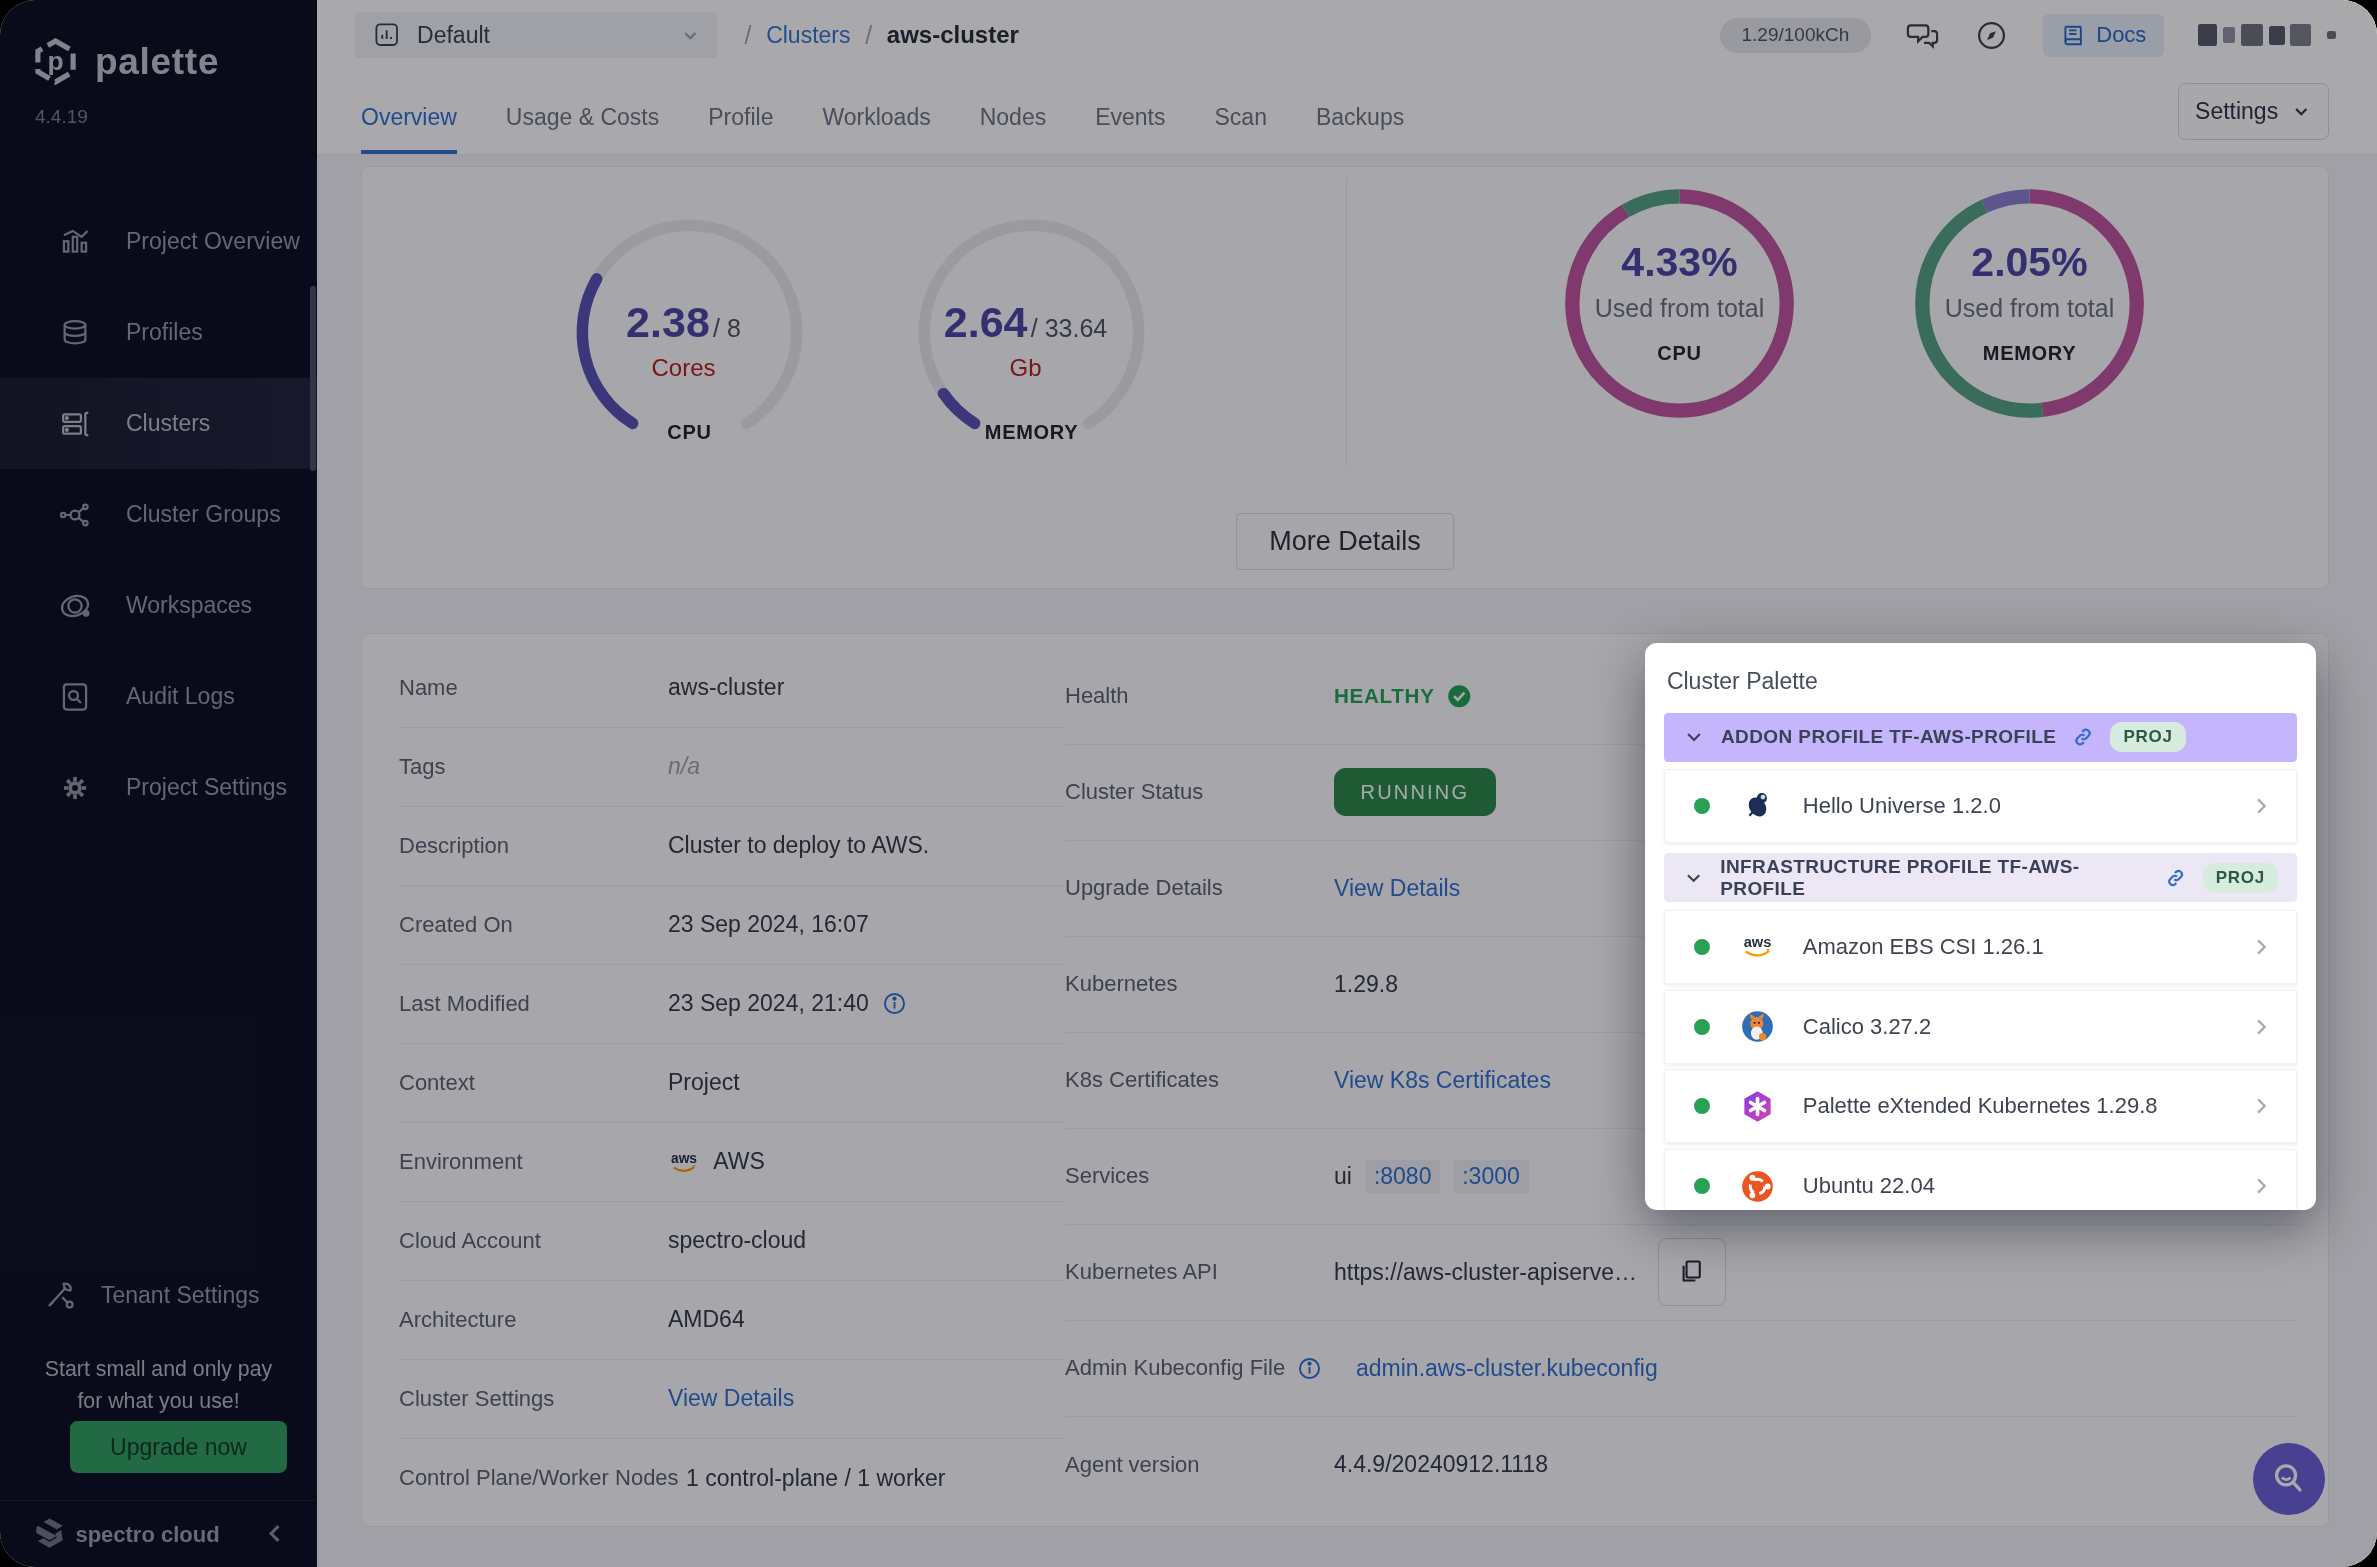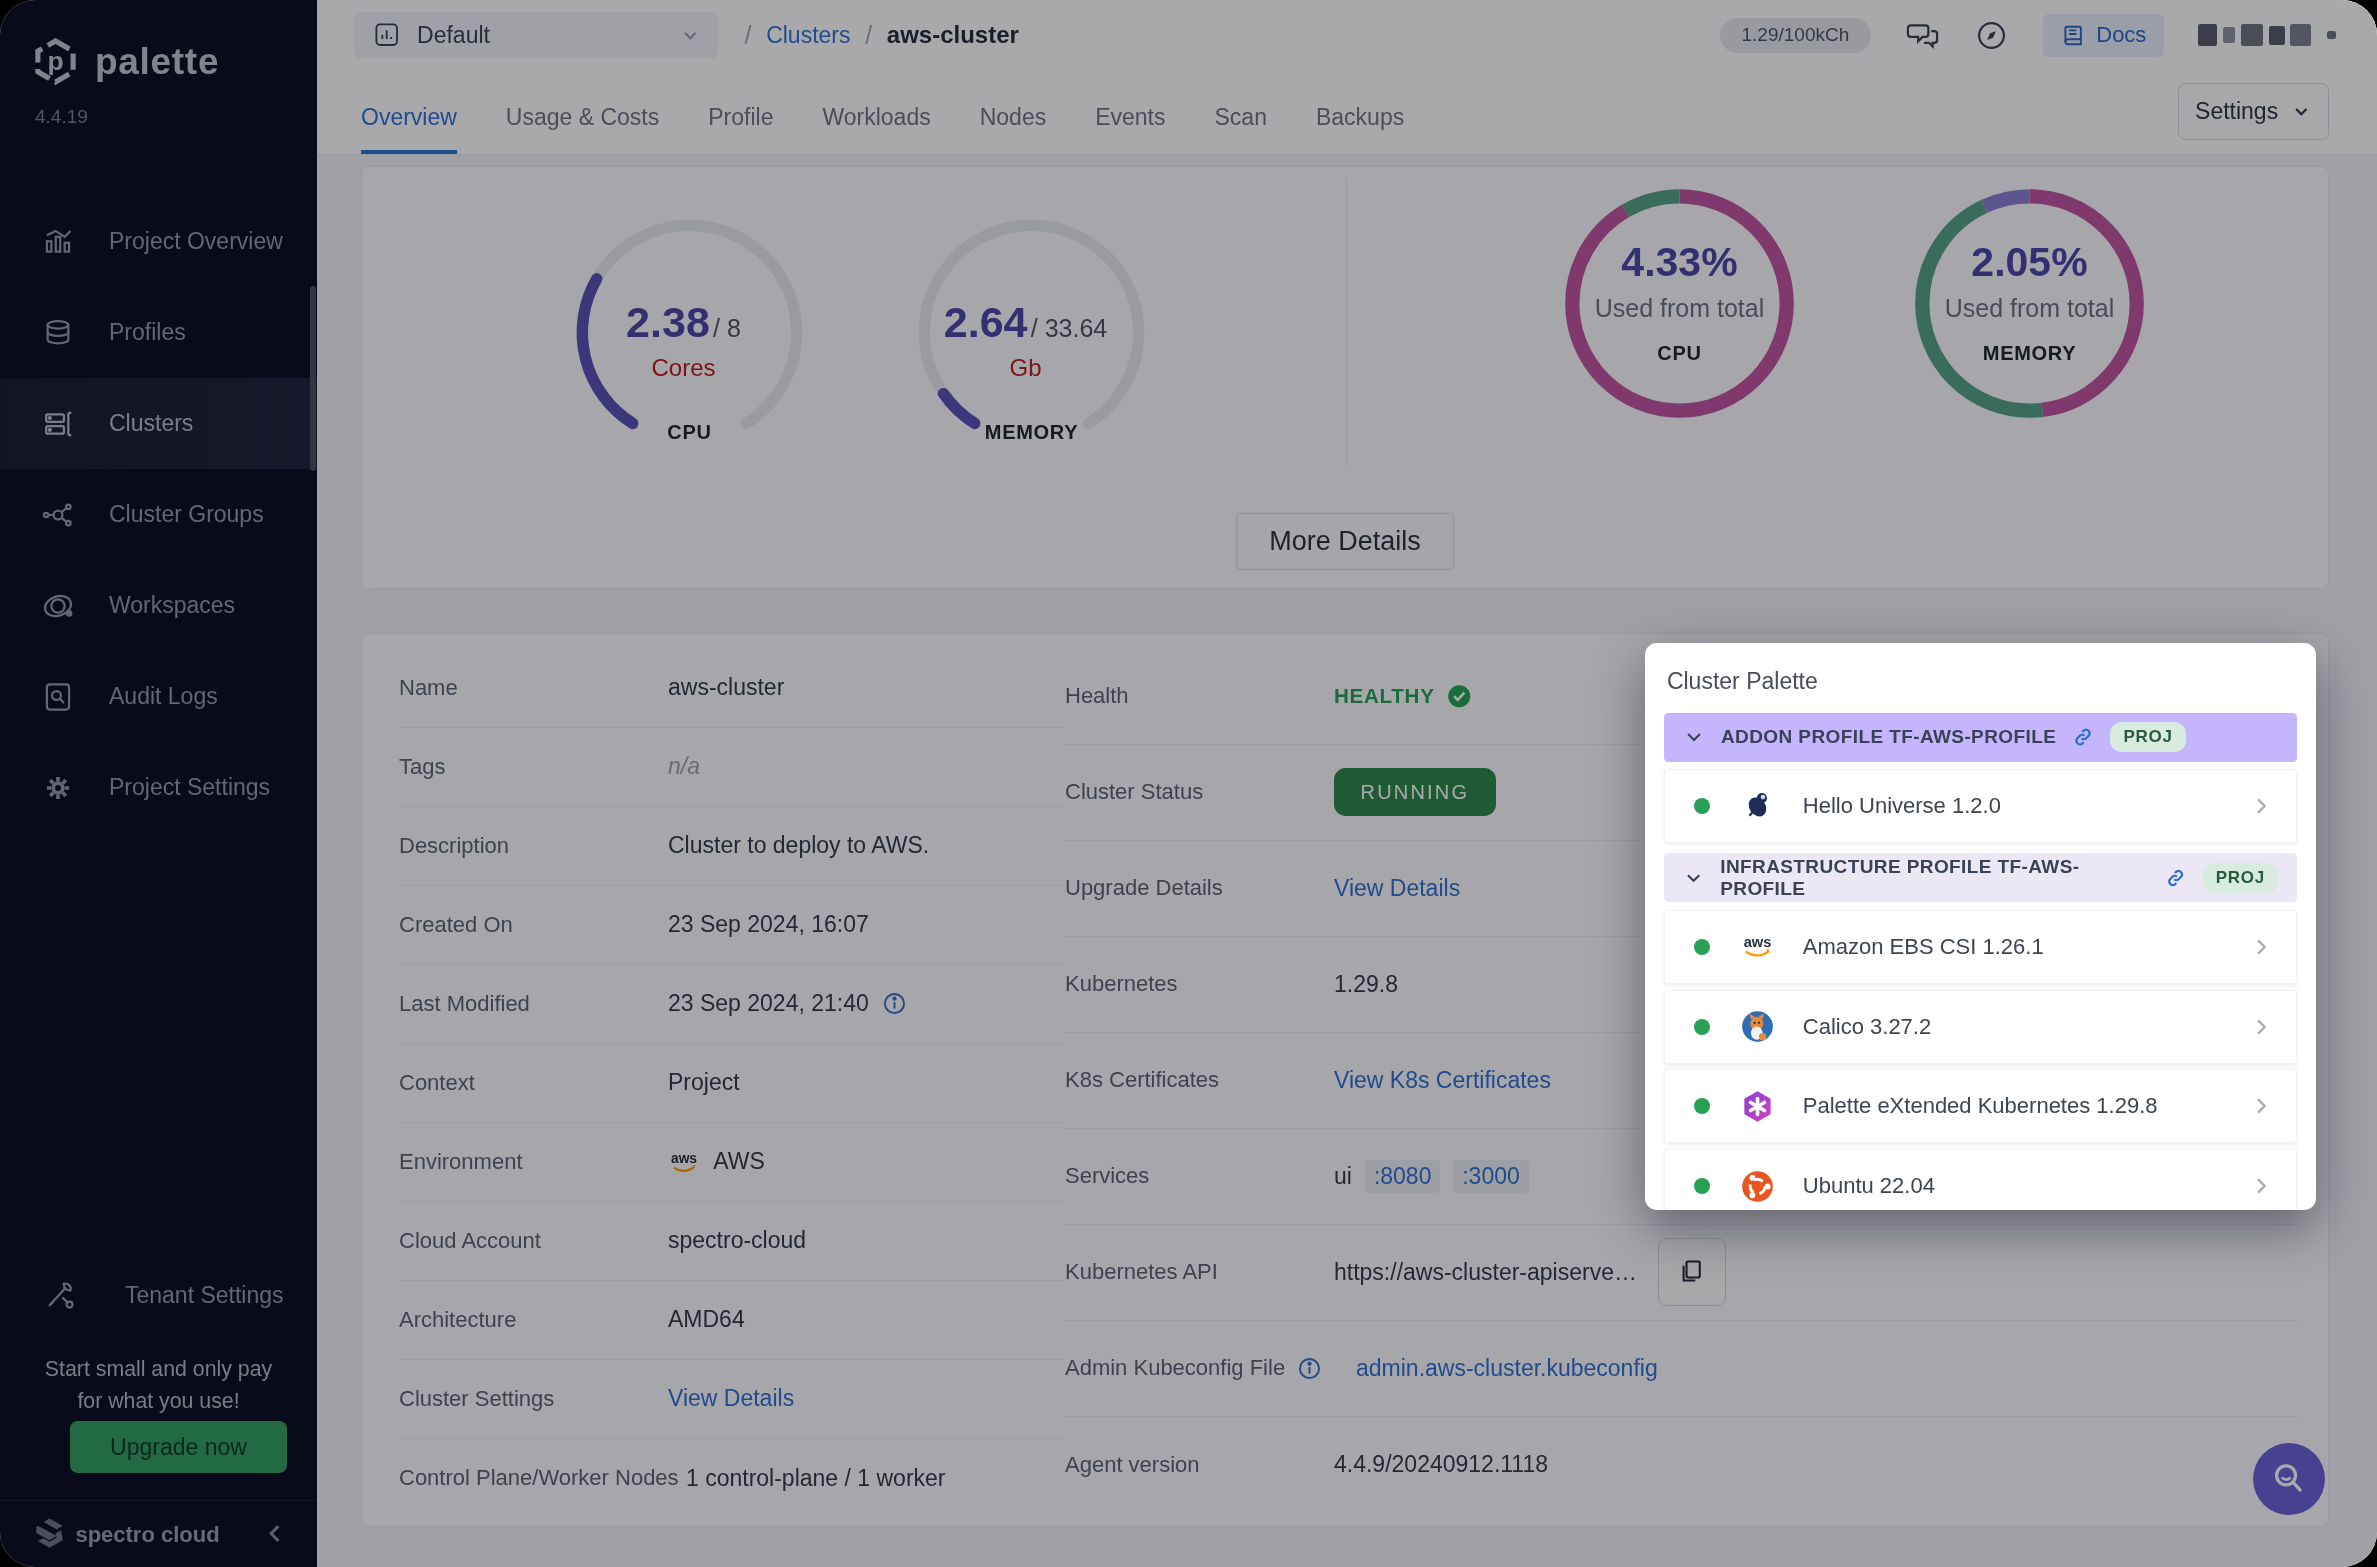--- a/index.html
+++ b/index.html
@@ -5,26 +5,26 @@
   * { margin:0; padding:0; box-sizing:border-box; }
   html,body { width:2377px; height:1568px; background:#000; font-family:"Liberation Sans", sans-serif; }
   .window { position:absolute; inset:0; border-radius:35px; overflow:hidden; background:#f1f2f6; }
 
   
   .sidebar { position:absolute; left:0; top:0; width:317px; height:1568px; background:#0c0d1f; z-index:10; }
   .logo-row { display:flex; align-items:center; gap:16px; padding:38px 0 0 32px; }
   .logo-word { color:#c3c6cf; font-size:37px; font-weight:bold; letter-spacing:0.7px; }
   .version { color:#787d8c; font-size:19px; padding:20.6px 0 0 35px; }
   .nav { position:absolute; top:196px; left:0; right:0; }
-  .nav-item { height:91px; display:flex; align-items:center; gap:34px; padding-left:41px; cursor:pointer; color:#9599a6; }
+  .nav-item { height:91px; display:flex; align-items:center; gap:34px; padding-left:58px; cursor:pointer; color:#9599a6; }
   .nav-item.active { background:linear-gradient(90deg,#181a2d,#20223a); color:#b9bcc7; }
   .nav-item .nicon { width:34px; height:34px; flex:0 0 34px; }
   .nav-label { font-size:23px; }
   .side-scroll { position:absolute; right:1.5px; top:286px; width:5.9px; height:185px; border-radius:2.9px; background:#4a4e61; }
-  .tenant { position:absolute; left:0; right:0; top:1251px; height:88px; display:flex; align-items:center; gap:48px; padding-left:43px; color:#9599a6; cursor:pointer; }
+  .tenant { position:absolute; left:0; right:0; top:1251px; height:88px; display:flex; align-items:center; gap:24px; padding-left:43px; color:#9599a6; cursor:pointer; }
   .promo { position:absolute; top:1353px; left:0; right:0; text-align:center; color:#b7bac4; font-size:21.3px; line-height:32px; }
   .upgrade-btn { position:absolute; top:1421px; left:70px; width:217px; height:52px; background:#2f9e5f; border:none; border-radius:7.4px; color:#123823; font-size:23px; cursor:pointer; }
   .side-footer { position:absolute; bottom:0; left:0; right:0; height:68px; border-top:0.7px solid #1d1f30; display:flex; align-items:center; padding:0 29.4px; gap:5px; }
   .brand-label { color:#868b99; font-size:22px; }
   .brand-label b { color:#9ba0ad; font-weight:bold; }
   .collapse { margin-left:auto; color:#8a8ea0; }
 
   
   .main { position:absolute; left:317px; top:0; right:0; bottom:0; background:#f1f2f6; }
   .topbar { position:absolute; top:0; left:0; right:0; height:70px; background:#ffffff; display:flex; align-items:center; }

